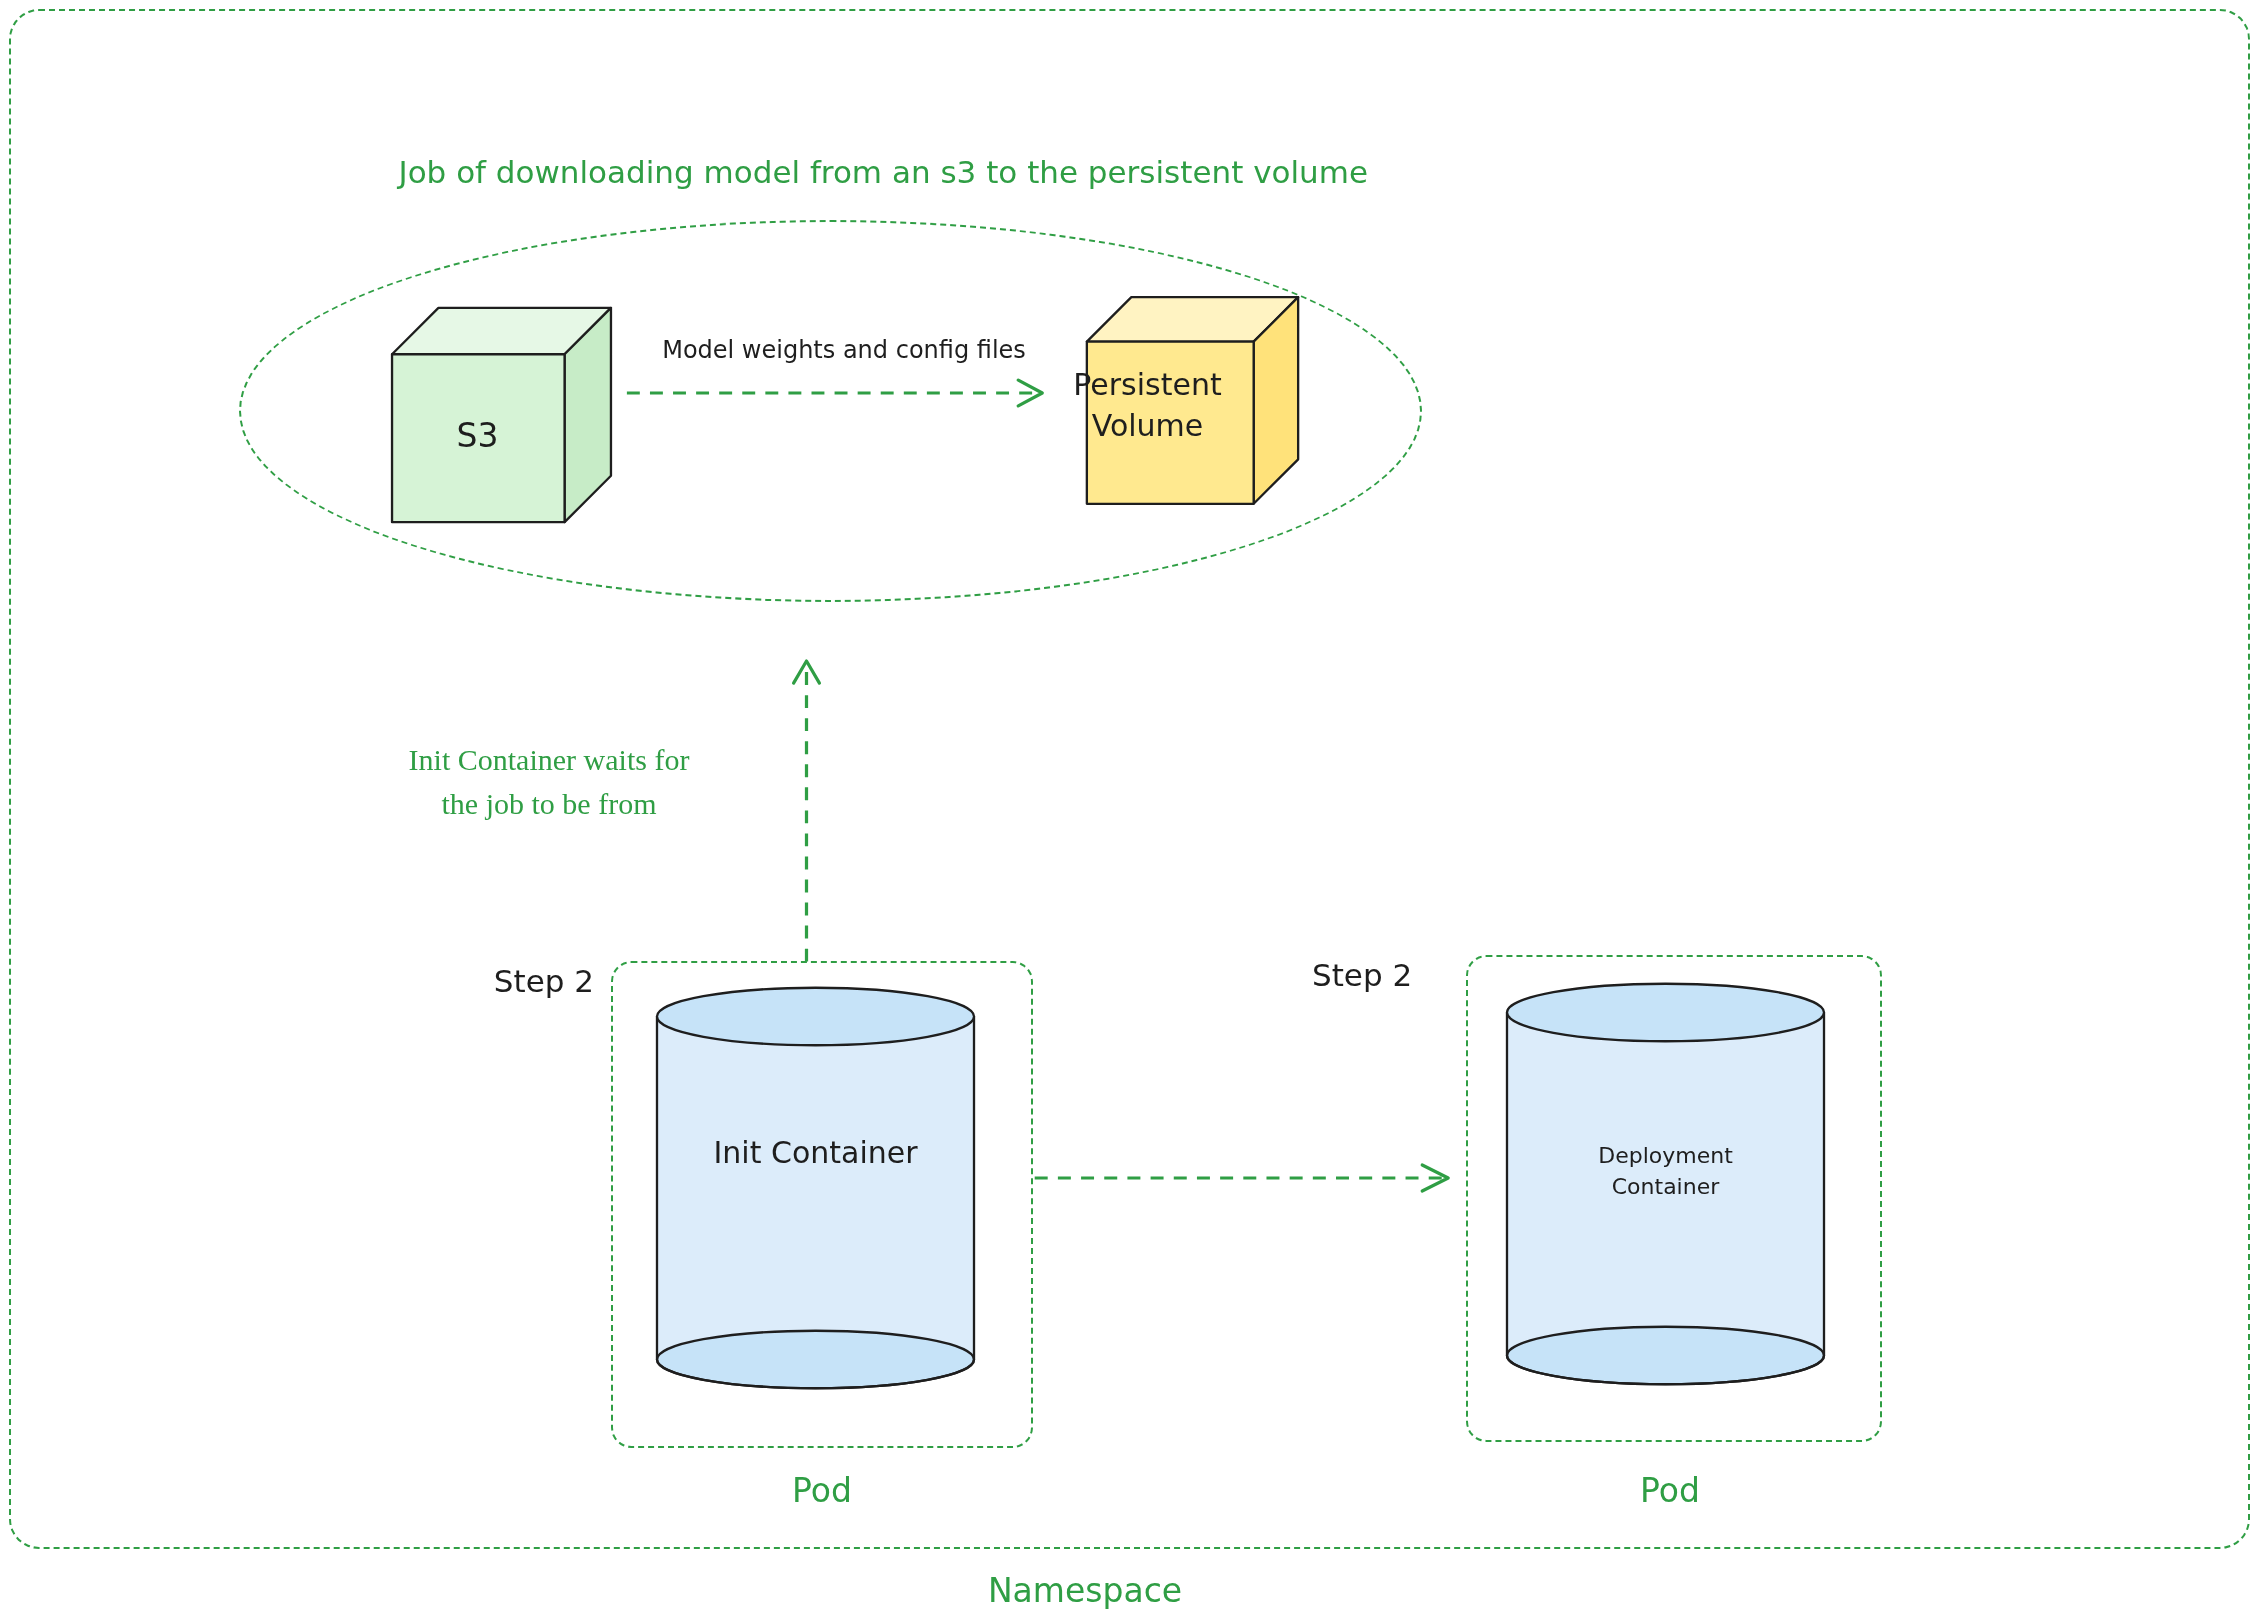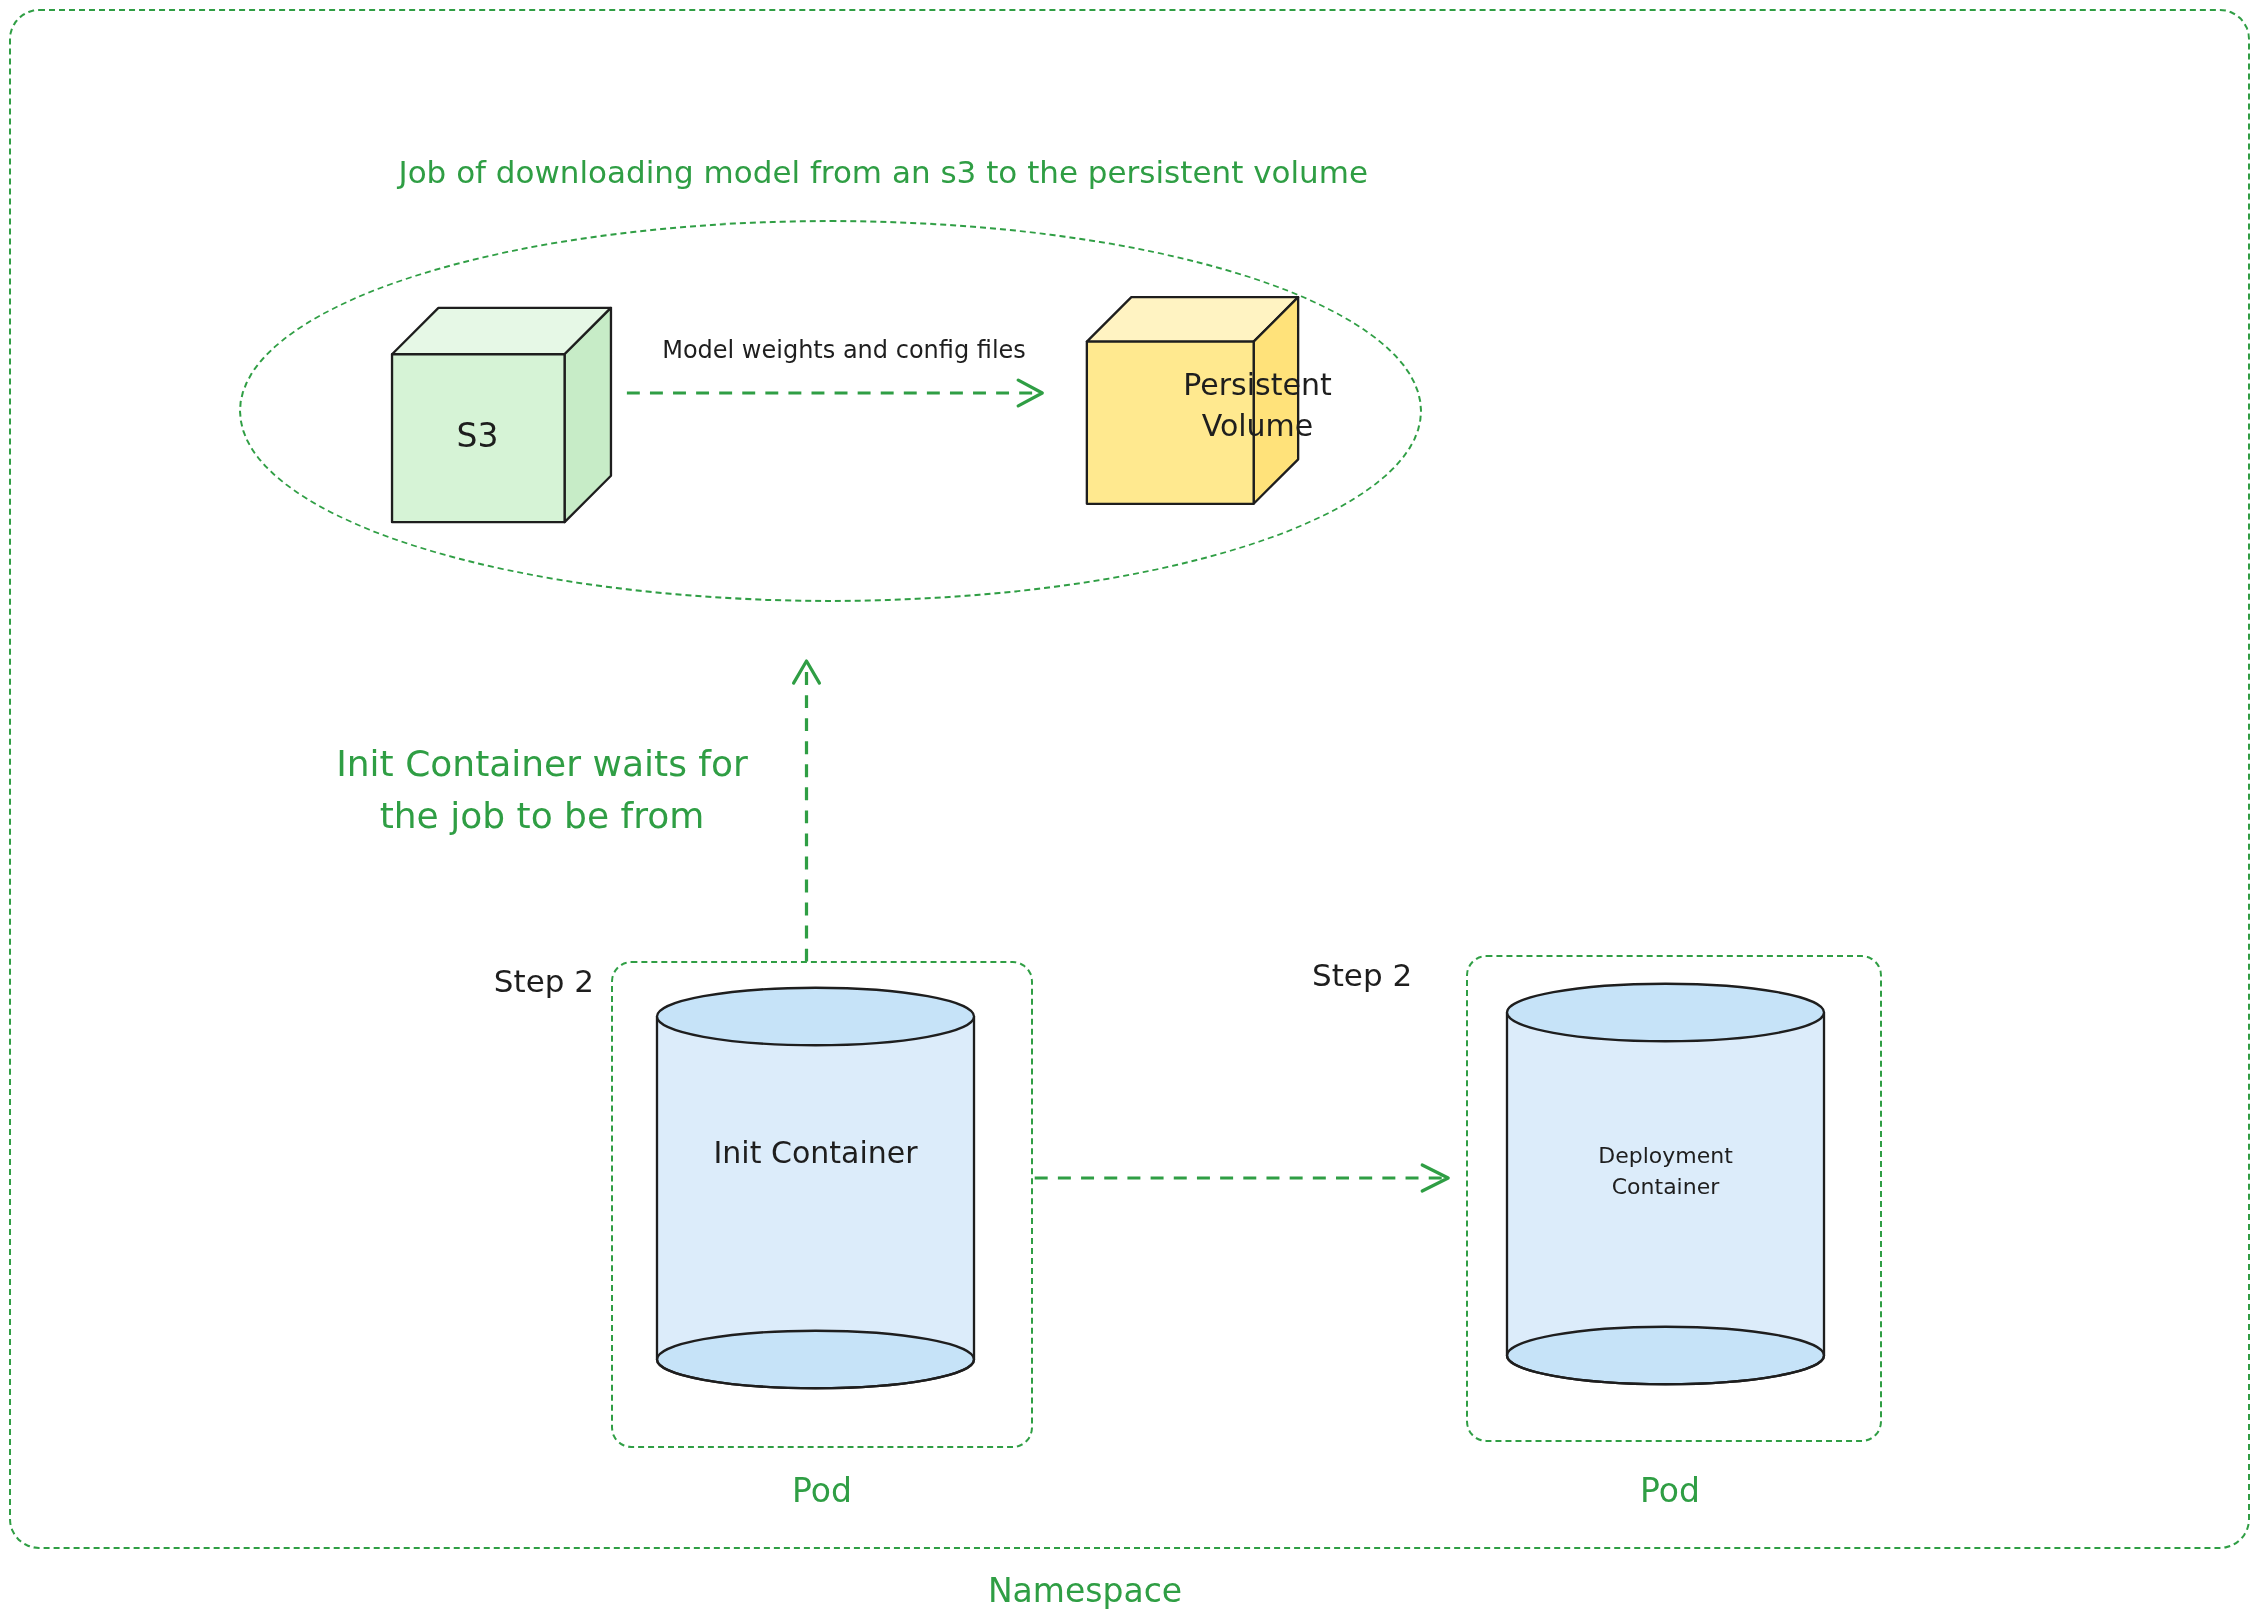--- a/index.html
+++ b/index.html
@@ -53,30 +53,30 @@
   <svg class="abs" style="left:620px; top:369px;" width="455" height="48" viewBox="0 0 490 52">
     <line x1="6" y1="26" x2="452" y2="26" stroke="#2f9e44" stroke-width="3.5" stroke-dasharray="14 11"></line>
     <polyline points="430,12 456,26 430,40" fill="none" stroke="#2f9e44" stroke-width="3.5" stroke-linecap="round" stroke-linejoin="round"></polyline>
   </svg>
 
   <svg class="abs" style="left:1085px; top:295px;" width="215" height="210" viewBox="0 0 232 226">
     <polygon points="2,50 50,2 230,2 182,50" fill="#fff3c2" stroke="#1e1e1e" stroke-width="2.5" stroke-linejoin="round"></polygon>
     <polygon points="182,50 230,2 230,177 182,225" fill="#ffe27a" stroke="#1e1e1e" stroke-width="2.5" stroke-linejoin="round"></polygon>
     <rect x="2" y="50" width="180" height="175" fill="#ffe98f" stroke="#1e1e1e" stroke-width="2.5" stroke-linejoin="round"></rect>
   </svg>
-  <div class="label black-text" style="left:1134px; top:365px; width:167px; font-size:30px; line-height:1.35;padding-left:40px;">
+  <div class="label black-text" style="left:1024px; top:365px; width:167px; font-size:30px; line-height:1.35;padding-left:40px;">
     <div>Persistent</div>
     <div>Volume</div>
   </div>
 
   <svg class="abs" style="left:777px; top:638px;" width="59" height="330" viewBox="0 0 64 356">
     <line x1="32" y1="350" x2="32" y2="28" stroke="#2f9e44" stroke-width="3.5" stroke-dasharray="14 11"></line>
     <polyline points="18,48 32,24 46,48" fill="none" stroke="#2f9e44" stroke-width="3.5" stroke-linecap="round" stroke-linejoin="round"></polyline>
   </svg>
-  <div class="label green-text" style="left:296px; top:738px; width:492px; font-size:36px; line-height:1.45;">
+  <div class="label green-text" style="left:303px; top:738px; width:492px; font-size:30px; line-height:1.45;font-family:Liberation Serif, serif;">
     <div>Init Container waits for</div>
     <div>the job to be from</div>
   </div>
 
   <div class="label black-text" style="left:455px; top:963px; width:139px; font-size:31px; text-align:right;">Step 2</div>
   <div class="dashed-box" style="left:611px; top:961px; width:422px; height:487px; border-radius:20.4px;"></div>
   <svg class="abs" style="left:653px; top:985px;" width="325" height="406" viewBox="0 0 350 438">
     <path d="M4,34 L4,404 A171,31 0 0 0 346,404 L346,34 Z" fill="#dcecfa" stroke="none"></path>
     <ellipse cx="175" cy="404" rx="171" ry="31" fill="#c6e3f8" stroke="#1e1e1e" stroke-width="2.5"></ellipse>
     <path d="M4,34 L4,404 A171,31 0 0 0 346,404 L346,34" fill="none" stroke="#1e1e1e" stroke-width="2.5"></path>

